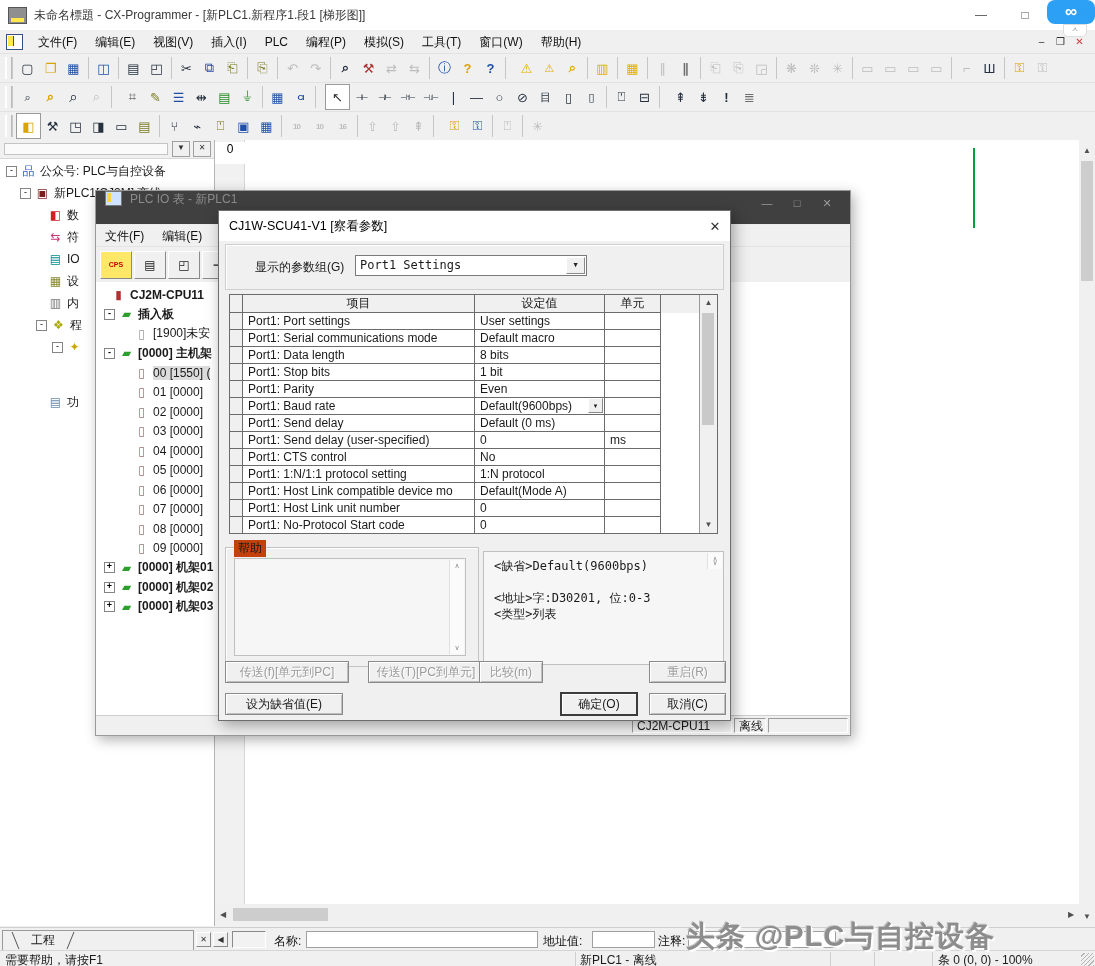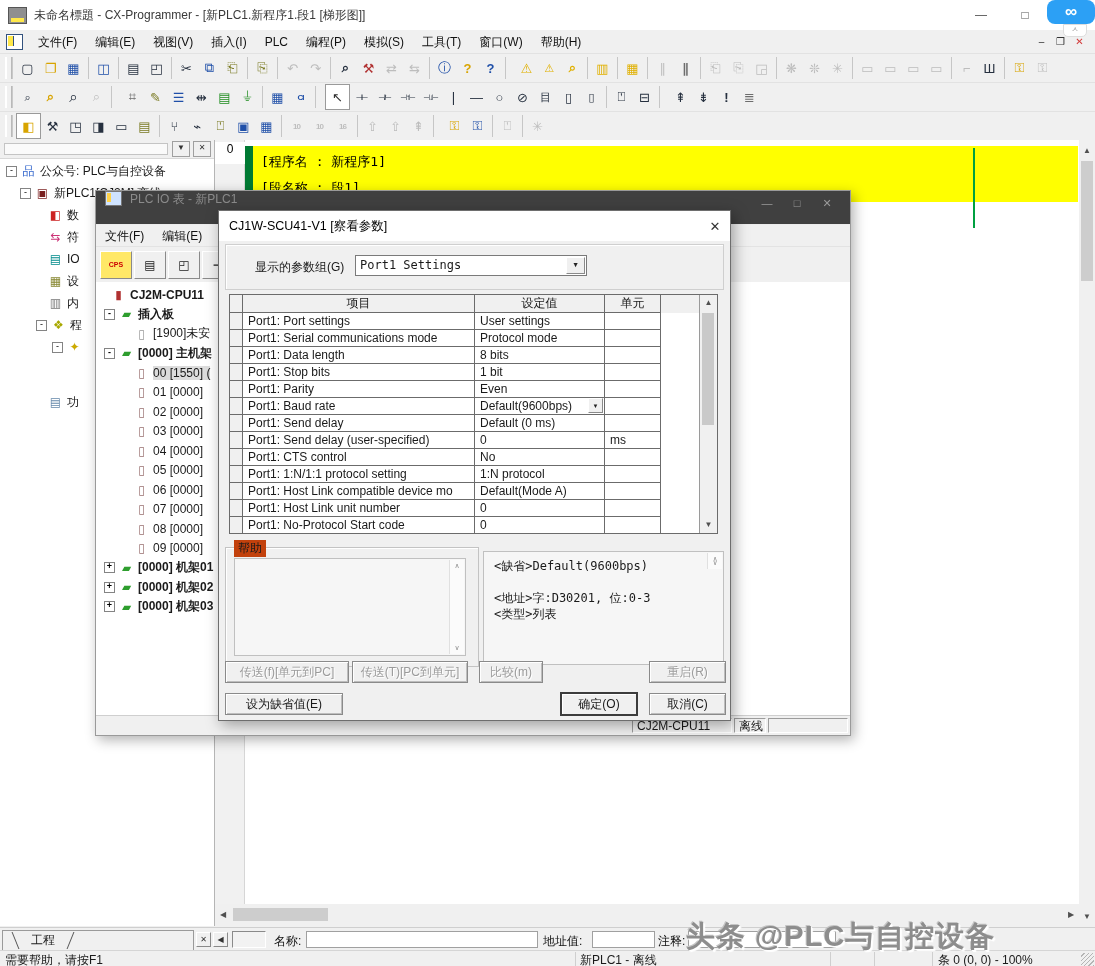--- a/index.html
+++ b/index.html
@@ -302,27 +302,20 @@
       <span class="tbi c-blue">⚿</span>
       <span class="tbi sep"></span>
       <span class="tbi dis">⍞</span>
       <span class="tbi sep"></span>
       <span class="tbi dis">✳</span>
   </div>
 
   <div class="ladder">
     <div class="lmargin"></div>
     <div class="rungno">0</div>
-    <div class="yhead">
-      <div class="ybar"></div>
-      <div class="ylines">
-        <div>[程序名 :  新程序1]</div>
-        <div>[段名称 :  段1]</div>
-      </div>
-    </div>
     <div class="gvline"></div>
   </div>
 
   <div class="leftpanel">
     <div class="dockhead">
       <div class="dockstrip"></div>
       <span class="dockbtn">▼</span>
       <span class="dockbtn">✕</span>
     </div>
     <div class="ptree">
@@ -564,21 +557,21 @@
             <span class="pc item">Port1: Port settings</span>
             <span class="pc val"><span>User settings</span>
               
             </span>
             <span class="pc unit"></span>
           </div>
 
           <div class="prow">
             <span class="pc sel0"></span>
             <span class="pc item">Port1: Serial communications mode</span>
-            <span class="pc val"><span>Protocol mode</span>
+            <span class="pc val"><span>Default macro</span>
               
             </span>
             <span class="pc unit"></span>
           </div>
 
           <div class="prow">
             <span class="pc sel0"></span>
             <span class="pc item">Port1: Data length</span>
             <span class="pc val"><span>8 bits</span>
               
@@ -698,21 +691,21 @@
       <div></div>
       <div>&lt;地址&gt;字:D30201, 位:0-3</div>
       <div>&lt;类型&gt;列表</div>
       <div class="minisb">
         <div class="sarr">∧</div>
         <div class="sarr dn">∨</div>
       </div>
     </div>
 
     <div class="dbtn off" style="left:6px;top:450px;width:124px">传送(f)[单元到PC]</div>
-    <div class="dbtn off" style="left:133px;top:450px;width:116px">传送(T)[PC到单元]</div>
+    <div class="dbtn off" style="left:149px;top:450px;width:116px">传送(T)[PC到单元]</div>
     <div class="dbtn off" style="left:260px;top:450px;width:64px">比较(m)</div>
     <div class="dbtn off" style="left:430px;top:450px;width:77px">重启(R)</div>
     <div class="dbtn" style="left:6px;top:482px;width:118px">设为缺省值(E)</div>
     <div class="dbtn def" style="left:342px;top:482px;width:76px">确定(O)</div>
     <div class="dbtn" style="left:430px;top:482px;width:77px">取消(C)</div>
   </div>
 
   <div class="fieldbar">
     <div class="tabwrap">
       <span class="ptab">工程</span>

